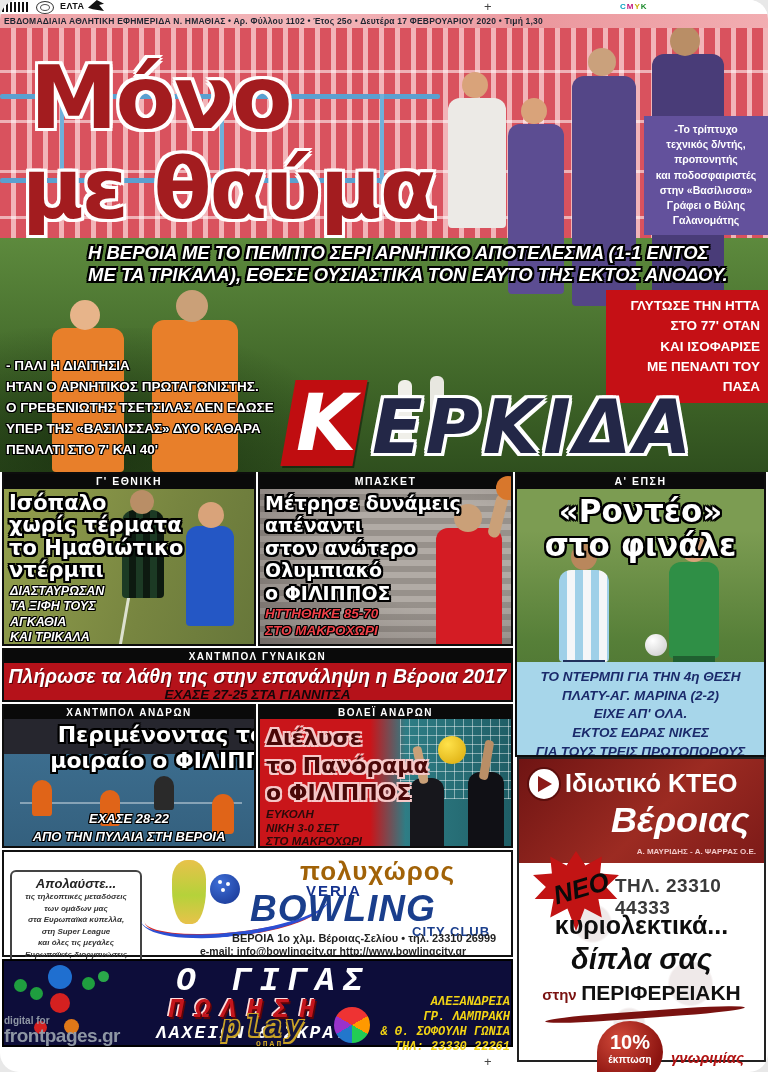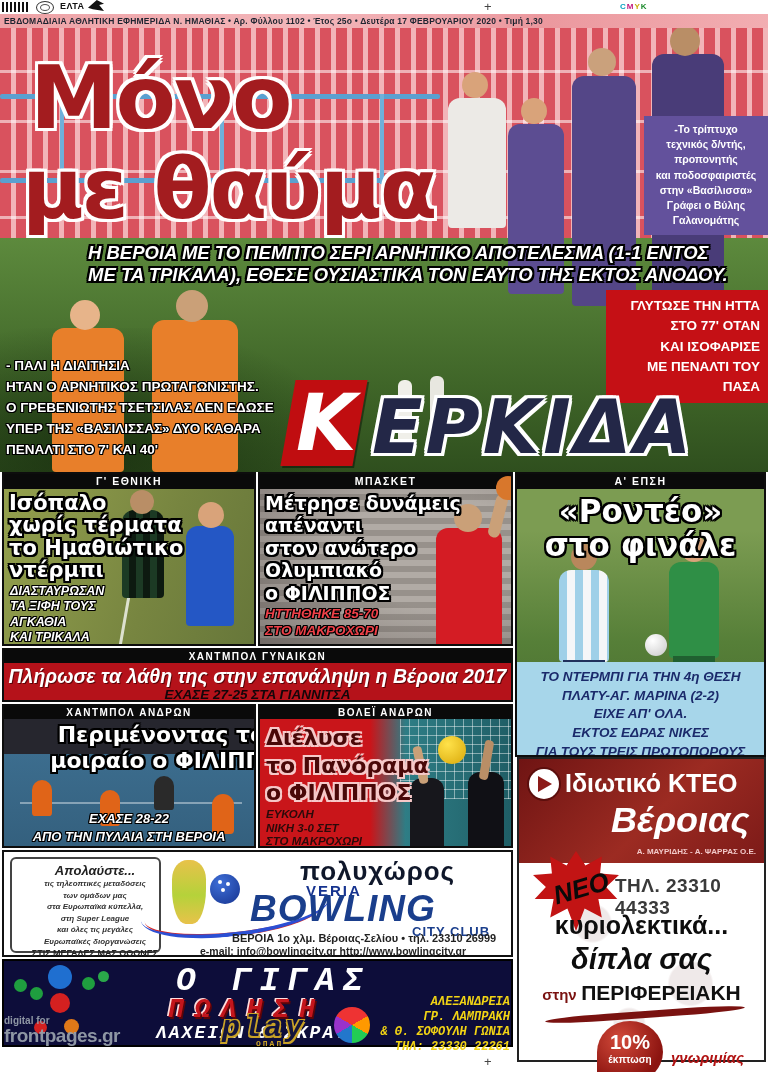--- a/index.html
+++ b/index.html
@@ -1,17 +1,17 @@
 <!DOCTYPE html>
 <html><head>
 <meta charset="utf-8">
 <style>
   html,body{margin:0;padding:0;background:#e8e8e8;}
   .page{position:relative;width:768px;height:1072px;background:#fff;overflow:hidden;
-        font-family:"Liberation Sans",sans-serif;-webkit-font-smoothing:antialiased;}
+        font-family:"Liberation Sans",sans-serif;border-radius:19px;-webkit-font-smoothing:antialiased;}
   .abs{position:absolute;}
   .pl{white-space:pre-line;}
   .it{font-style:italic;}
   .b8{font-weight:800;}
   
   .ow{text-shadow:-2px -2px 0 #fff,2px -2px 0 #fff,-2px 2px 0 #fff,2px 2px 0 #fff,-2px 0 0 #fff,2px 0 0 #fff,0 -2px 0 #fff,0 2px 0 #fff;}
   .ow3{text-shadow:-3px -3px 0 #fff,3px -3px 0 #fff,-3px 3px 0 #fff,3px 3px 0 #fff,-3px 0 0 #fff,3px 0 0 #fff,0 -3px 0 #fff,0 3px 0 #fff;}
   .ob{text-shadow:-2px -2px 0 #000,2px -2px 0 #000,-2px 2px 0 #000,2px 2px 0 #000,-2px 0 0 #000,2px 0 0 #000,0 -2px 0 #000,0 2px 0 #000;}
   .ob1{text-shadow:-1px -1px 0 #000,1px -1px 0 #000,-1px 1px 0 #000,1px 1px 0 #000,-1px 0 0 #000,1px 0 0 #000,0 -1px 0 #000,0 1px 0 #000;}
   
@@ -240,36 +240,36 @@
     <div class="abs" style="left:222px;top:34px;width:9px;height:40px;background:#b98e66;border-radius:4px;transform:rotate(10deg);"></div>
     <div class="abs ph-headline pl" style="left:6px;top:18px;font-size:22px;line-height:1.25;color:#4a0808;text-shadow:-2px -2px 0 #f6c9c9,2px -2px 0 #f6c9c9,-2px 2px 0 #f6c9c9,2px 2px 0 #f6c9c9;">Διέλυσε
 το Πανόραμα
 ο ΦΙΛΙΠΠΟΣ</div>
     <div class="abs pl b8 it" style="left:6px;top:102px;font-size:11.5px;line-height:1.18;color:#2a0a0a;">ΕΥΚΟΛΗ
 ΝΙΚΗ 3-0 ΣΕΤ
 ΣΤΟ ΜΑΚΡΟΧΩΡΙ</div>
   </div>
 
   <div class="abs adbox" style="left:2px;top:850px;width:511px;height:107px;">
-    <div class="abs promo" style="left:6px;top:5px;width:128px;height:92px;padding-left:19px;">
+    <div class="abs promo" style="left:6px;top:18px;width:128px;height:92px;">
       <div class="b8 it" style="font-size:13px;margin-top:4px;">Απολαύστε...</div>
       <div class="pl it b8" style="font-size:8px;line-height:1.45;color:#333;">τις τηλεοπτικές μεταδόσεις
 των ομάδων μας
 στα Ευρωπαϊκά κύπελλα,
 στη Super League
 και όλες τις μεγάλες
 Ευρωπαϊκές διοργανώσεις</div>
       <div class="b8" style="font-size:9px;">ΣΤΙΣ ΜΕΓΑΛΕΣ ΜΑΣ ΟΘΟΝΕΣ</div>
     </div>
     <div class="bowl-swoosh" style="left:140px;top:36px;width:180px;height:44px;transform:rotate(-6deg);"></div>
     <div class="bowl-swoosh" style="left:136px;top:30px;width:190px;height:50px;border-bottom-color:#2b4fd4;transform:rotate(-7deg);"></div>
     <div class="abs" style="left:168px;top:8px;width:34px;height:64px;background:linear-gradient(180deg,#e8c24a,#b5d23a 55%,#e8c24a);border-radius:45% 45% 40% 40%/30% 30% 55% 55%;"></div>
     <div class="abs" style="left:206px;top:22px;width:30px;height:30px;border-radius:50%;background:radial-gradient(circle at 35% 30%,#3f6fd8,#16338f);"></div>
     <div class="abs" style="left:214px;top:28px;width:4px;height:4px;border-radius:50%;background:#fff;box-shadow:8px 2px 0 #fff,3px 8px 0 #fff;"></div>
-    <div class="abs b8" style="left:296px;top:4px;font-size:26px;color:#0f172a;letter-spacing:1px;">πολυχώρος</div>
+    <div class="abs b8" style="left:296px;top:4px;font-size:26px;color:#a16207;letter-spacing:1px;">πολυχώρος</div>
     <div class="abs b8" style="left:302px;top:30px;font-size:15px;color:#16338f;letter-spacing:2px;">VERIA</div>
     <div class="abs b8 it" style="left:246px;top:36px;font-size:37px;color:#1a3e8c;letter-spacing:1px;">BOWLING</div>
     <div class="abs b8" style="left:408px;top:72px;font-size:13px;color:#1a3e8c;letter-spacing:1px;">CITY CLUB</div>
     <div class="abs b8" style="left:228px;top:80px;font-size:11px;color:#222;">ΒΕΡΟΙΑ 1ο χλμ. Βέροιας-Σελίου • τηλ. 23310 26999</div>
     <div class="abs b8" style="left:196px;top:93px;font-size:10.5px;color:#222;">e-mail: info@bowlingcity.gr   http://www.bowlingcity.gr</div>
   </div>
 
   <div class="abs adbox gigas" style="left:2px;top:959px;width:511px;height:88px;border-color:#000;font-family:Liberation Mono, monospace;">
     <div class="dot" style="left:44px;top:4px;width:24px;height:24px;background:#1f6fd0;"></div>
     <div class="dot" style="left:46px;top:32px;width:20px;height:20px;background:#d42020;"></div>

